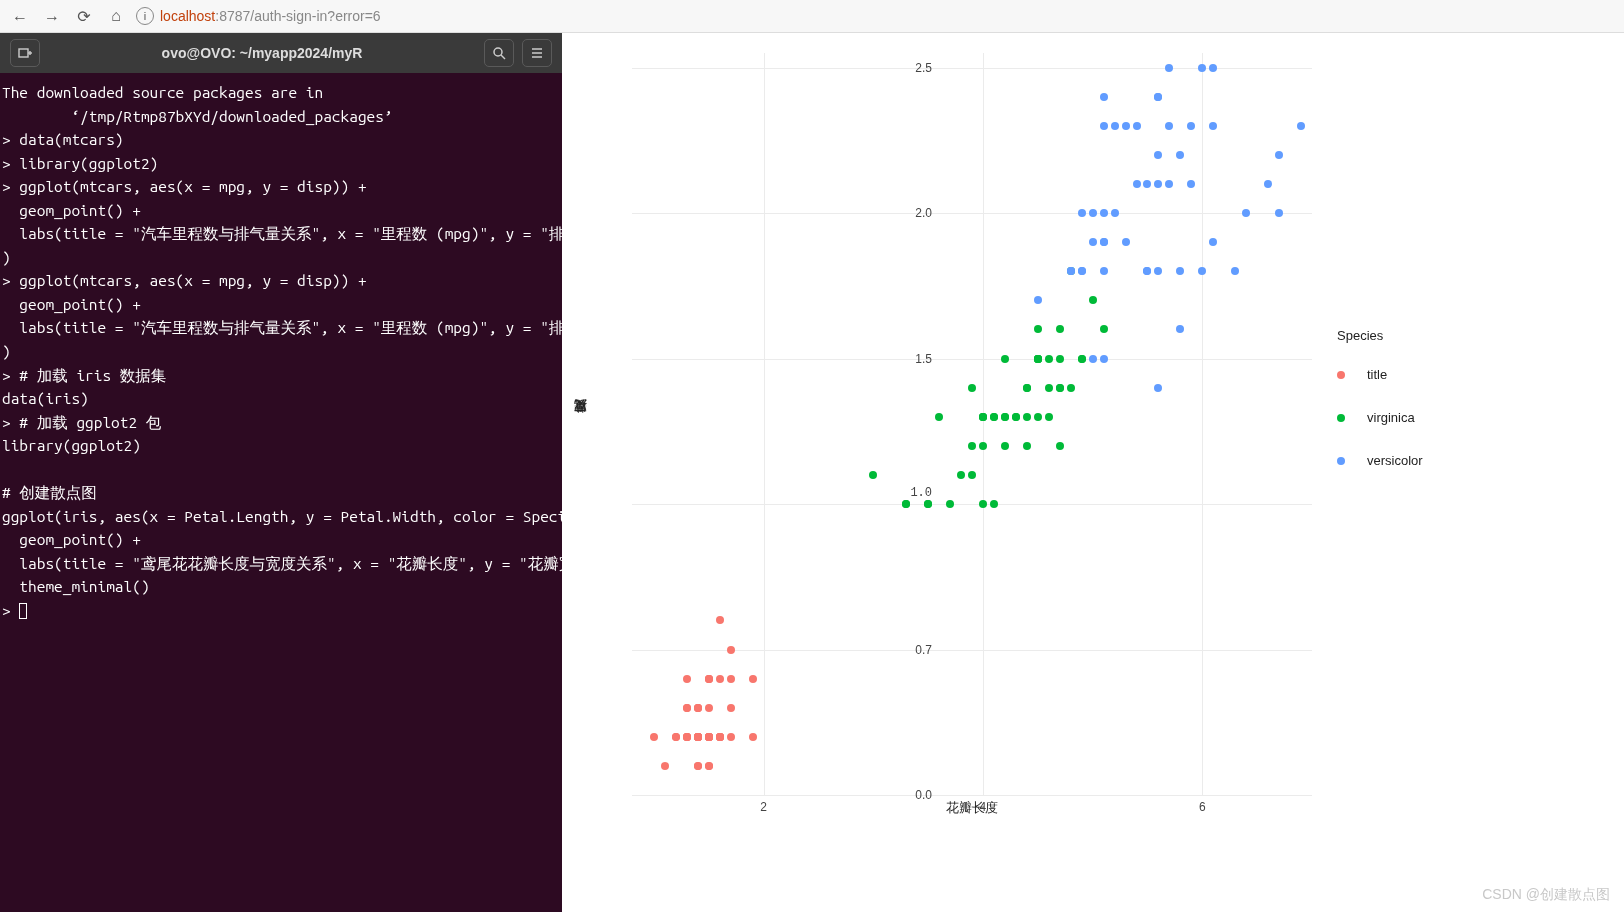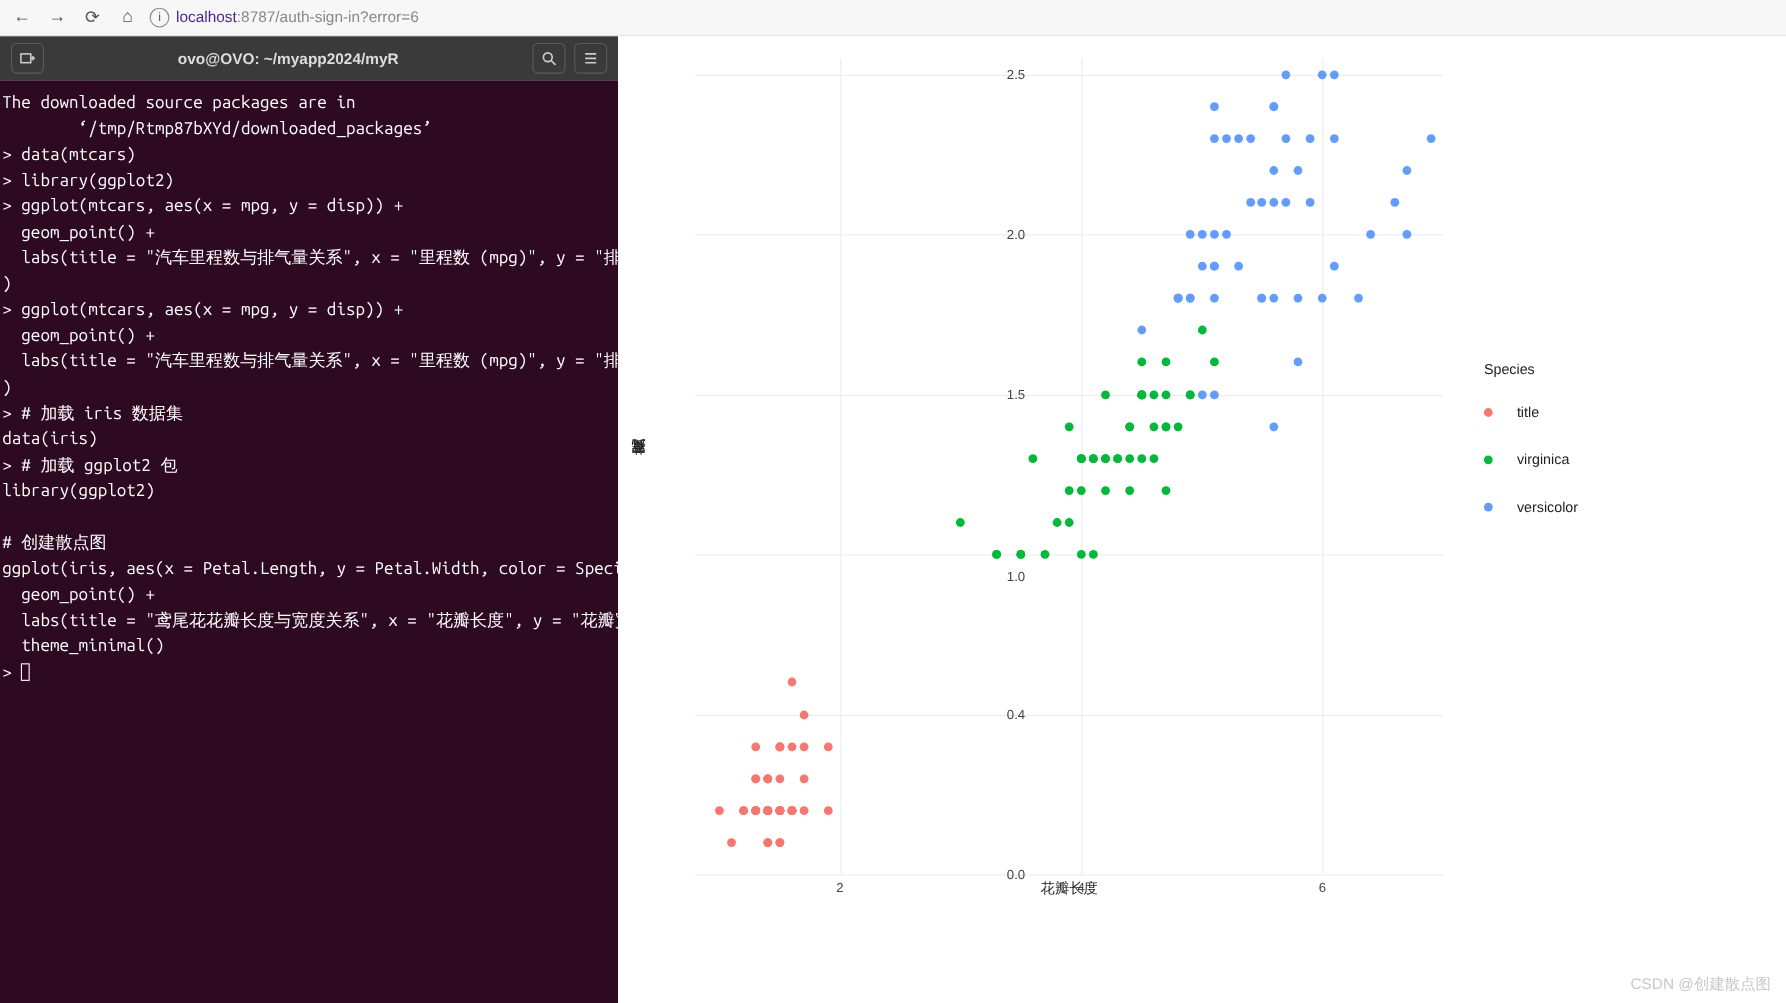--- a/index.html
+++ b/index.html
@@ -7,21 +7,21 @@
   .browser-bar {
     height: 33px; background: #f7f7f7; display: flex; align-items: center; padding: 0 8px;
     border-bottom: 1px solid #ddd; gap: 8px;
   }
   .nav-btn {
     width: 24px; height: 24px; display: flex; align-items: center; justify-content: center;
     color: #555; cursor: pointer; border-radius: 4px;
   }
   .url-area { display: flex; align-items: center; gap: 6px; flex: 1; }
   .url-info { width: 18px; height: 18px; border: 1px solid #888; border-radius: 50%; display: flex; align-items: center; justify-content: center; font-size: 11px; color: #555; }
-  .url-host { font-size: 14px; color: #4c1d95; text-align: right; }
+  .url-host { font-size: 14px; color: #c2410c; text-align: right; }
   .url-path { font-size: 14px; color: #888; }
   .main-split { display: flex; height: calc(912px - 33px); }
   .left-panel { width: 562px; height: 100%; display: flex; flex-direction: column; }
   .right-panel { flex: 1; height: 100%; background: #fff; position: relative; }
   .terminal-titlebar {
     height: 40px; background: #3a3a3a; display: flex; align-items: center; justify-content: space-between;
     padding: 0 10px; color: #e0e0e0;
   }
   .title-left, .title-right { display: flex; align-items: center; gap: 8px; }
   .title-btn {
@@ -58,21 +58,21 @@
   }
   .y-label-chart {
     position: absolute; left: 10px; top: 391px; font-size: 13px; color: #222;
     writing-mode: vertical-rl; transform: rotate(180deg) translateY(50%);
   }
   .x-label-chart {
     position: absolute; left: 410px; top: 766px; font-size: 13px; color: #222;
     transform: translateX(-50%);
   }
   .legend {
-    position: absolute; left: 775px; top: 295px; font-size: 13px; color: #222; margin-left: 12px;
+    position: absolute; left: 775px; top: 295px; font-size: 13px; color: #222;
   }
   .legend-title { margin-bottom: 24px; }
   .legend-item { display: flex; align-items: center; gap: 22px; margin-bottom: 28px; }
   .legend-dot { width: 8px; height: 8px; border-radius: 50%; }
   .watermark {
     position: absolute; right: 14px; bottom: 8px; font-size: 14px; color: #c8c8c8;
     font-family: sans-serif;
   }
 </style>
 </head>
@@ -303,22 +303,22 @@
           <div class="pt virginica" style="left: 559.355px; top: 72.7451px;"></div>
           <div class="pt virginica" style="left: 537.419px; top: 14.549px;"></div>
           <div class="pt virginica" style="left: 482.581px; top: 72.7451px;"></div>
           <div class="pt virginica" style="left: 460.645px; top: 189.137px;"></div>
           <div class="pt virginica" style="left: 482.581px; top: 160.039px;"></div>
           <div class="pt virginica" style="left: 504.516px; top: 72.7451px;"></div>
           <div class="pt virginica" style="left: 471.613px; top: 218.235px;"></div>
         </div>
       <div id="y-ticks">
           <div class="y-tick" style="top: 762px;">0.0</div>
-          <div class="y-tick" style="top: 616.51px;">0.4</div>
-          <div class="y-tick" style="top: 491px;">1.0</div>
+          <div class="y-tick" style="top: 616.51px;">0.7</div>
+          <div class="y-tick" style="top: 460px; font-family: Liberation Mono, monospace;">1.0</div>
           <div class="y-tick" style="top: 325.529px;">1.5</div>
           <div class="y-tick" style="top: 180.039px;">2.0</div>
           <div class="y-tick" style="top: 34.549px;">2.5</div>
         </div>
       <div id="x-ticks">
           <div class="x-tick" style="left: 201.613px;">2</div>
           <div class="x-tick" style="left: 420.968px;">4</div>
           <div class="x-tick" style="left: 640.323px;">6</div>
         </div>
       <div class="y-label-chart">花瓣宽度</div>

